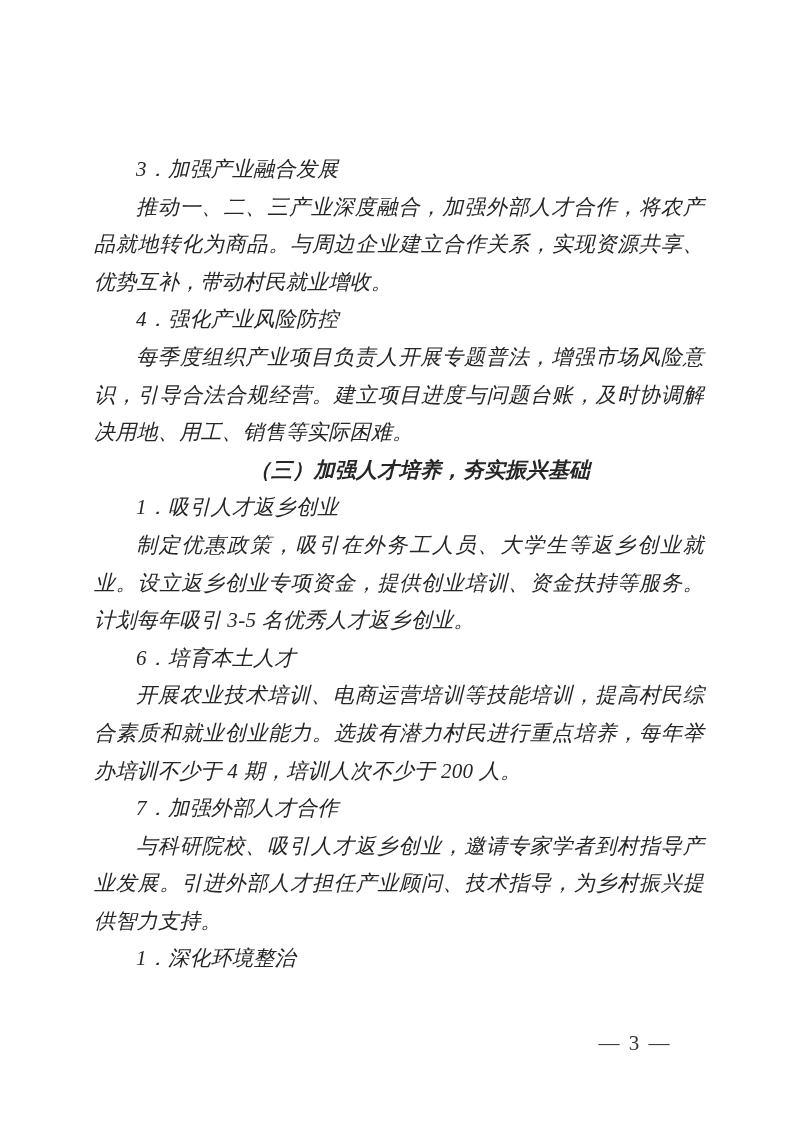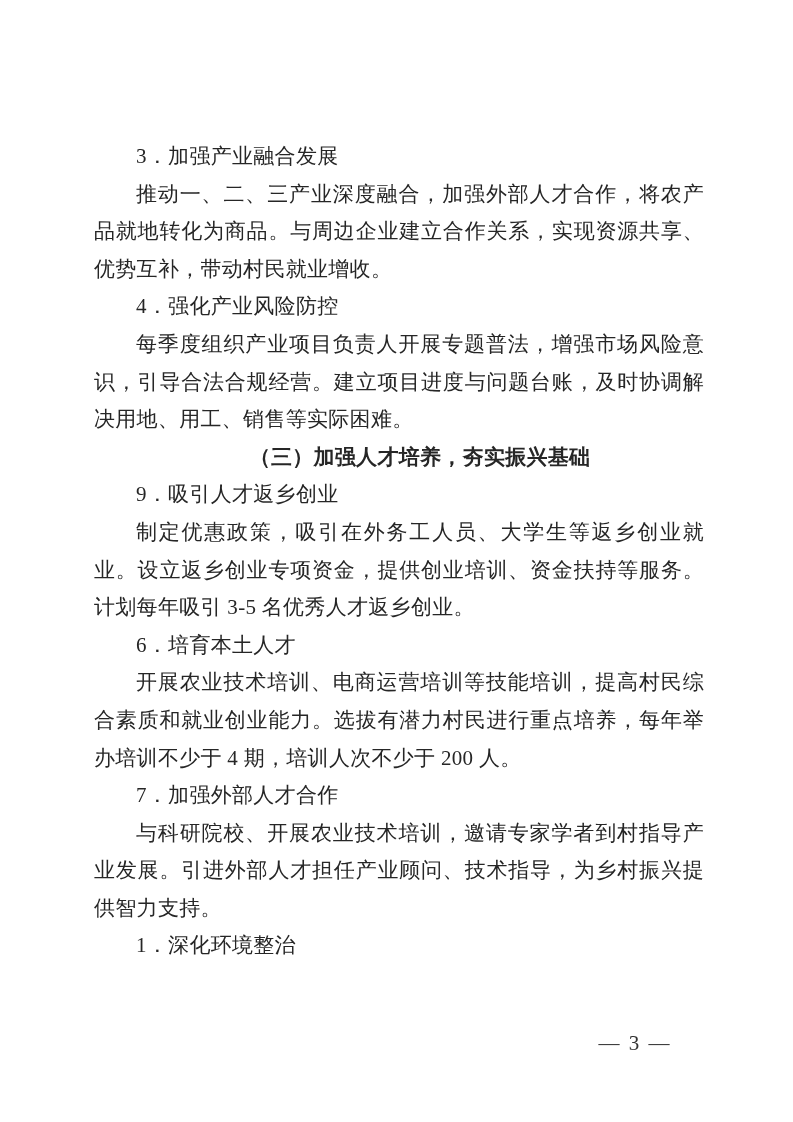--- a/index.html
+++ b/index.html
@@ -12,22 +12,23 @@
     width: 793px;
     height: 1122px;
     background: #ffffff;
     overflow: hidden;
     font-family: "Liberation Serif", "DejaVu Serif", serif;
     color: #262626;
   }
   .content {
     position: absolute;
     left: 94px;
-    top: 138px;
+    top: 151px;
     width: 610px;
+    font-style: italic;
   }
   .content p {
     margin: 0;
     padding: 0;
     font-size: 21px;
     line-height: 37.6px;
     text-indent: 2em;
     text-align: justify;
     text-justify: inter-character;
     letter-spacing: 0.3px;
@@ -54,22 +55,22 @@
 </head>
 <body>
 
 <div class="page">
   <div class="content" id="document-content">
       <p class="heading-l3">3．加强产业融合发展</p>
       <p class="body">推动一、二、三产业深度融合，加强外部人才合作，将农产品就地转化为商品。与周边企业建立合作关系，实现资源共享、优势互补，带动村民就业增收。</p>
       <p class="heading-l3">4．强化产业风险防控</p>
       <p class="body">每季度组织产业项目负责人开展专题普法，增强市场风险意识，引导合法合规经营。建立项目进度与问题台账，及时协调解决用地、用工、销售等实际困难。</p>
       <p class="heading-l2">（三）加强人才培养，夯实振兴基础</p>
-      <p class="heading-l3">9．吸引人才返乡创业</p>
+      <p class="heading-l3">1．吸引人才返乡创业</p>
       <p class="body">制定优惠政策，吸引在外务工人员、大学生等返乡创业就业。设立返乡创业专项资金，提供创业培训、资金扶持等服务。计划每年吸引 3-5 名优秀人才返乡创业。</p>
       <p class="heading-l3">6．培育本土人才</p>
       <p class="body">开展农业技术培训、电商运营培训等技能培训，提高村民综合素质和就业创业能力。选拔有潜力村民进行重点培养，每年举办培训不少于 4 期，培训人次不少于 200 人。</p>
       <p class="heading-l3">7．加强外部人才合作</p>
-      <p class="body">与科研院校、开展农业技术培训，邀请专家学者到村指导产业发展。引进外部人才担任产业顾问、技术指导，为乡村振兴提供智力支持。</p>
+      <p class="body">与科研院校、吸引人才返乡创业，邀请专家学者到村指导产业发展。引进外部人才担任产业顾问、技术指导，为乡村振兴提供智力支持。</p>
       <p class="heading-l3">1．深化环境整治</p>
     </div>
   <div class="page-number">— 3 —</div>
 </div>
 
 </body></html>

